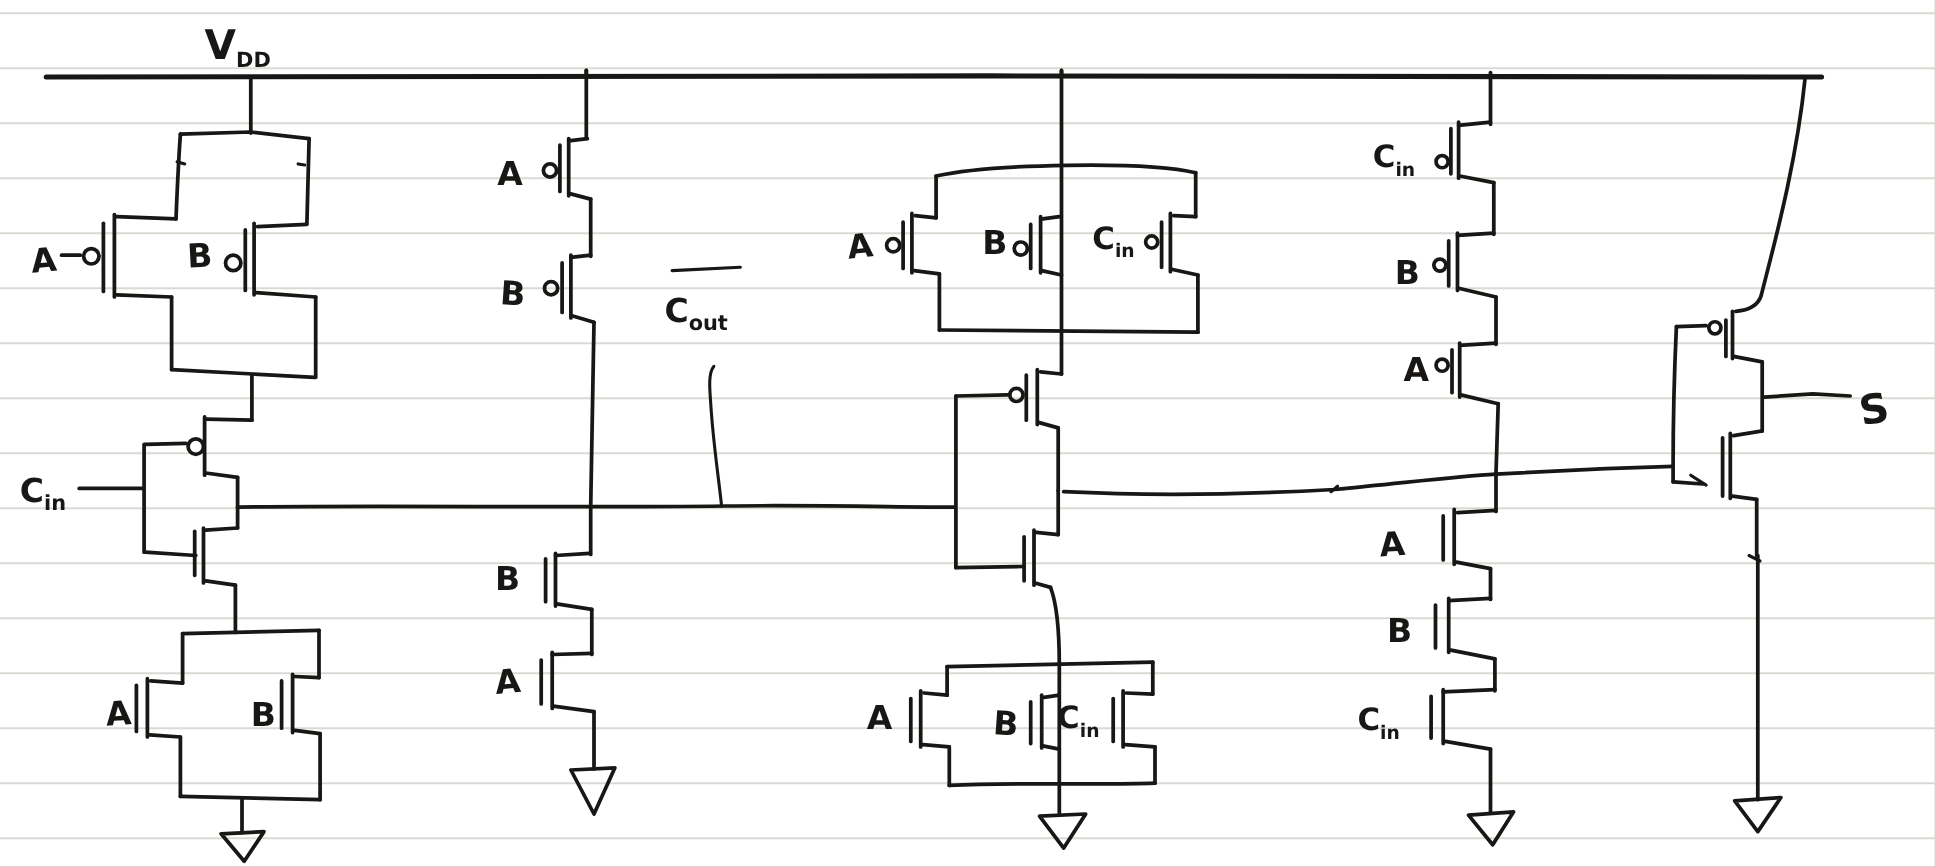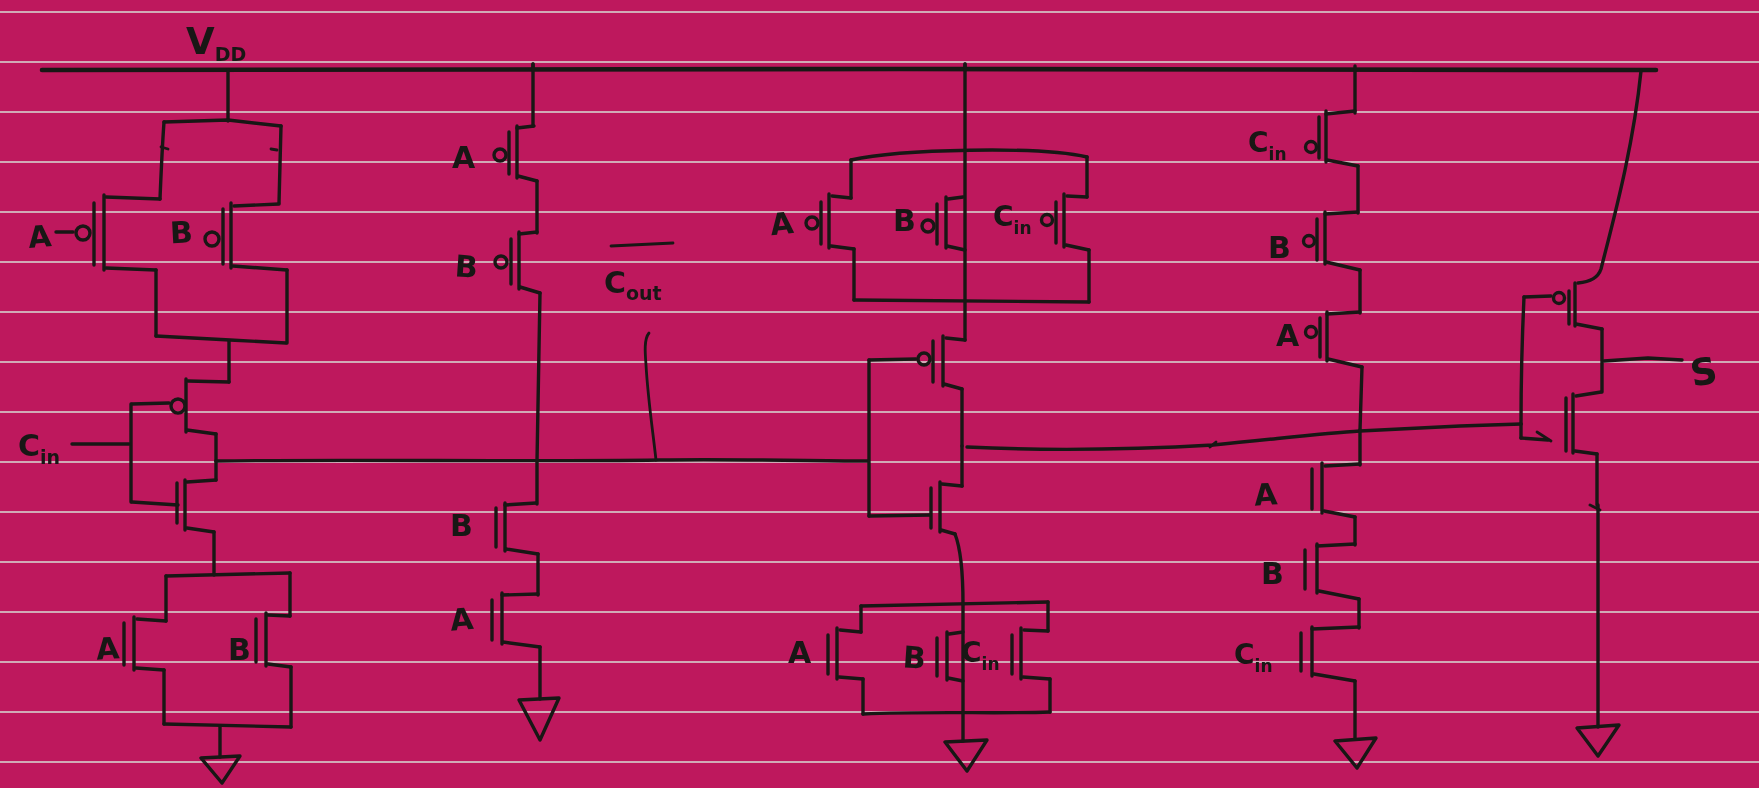--- a/index.html
+++ b/index.html
@@ -1,16 +1,16 @@
 <!DOCTYPE html>
 <html><head>
 <meta charset="utf-8">
 <style>
   html,body{margin:0;padding:0;background:#9a9a96;}
-  .page{position:relative;width:1759px;height:788px;background:#be185d;overflow:hidden;}
+  .page{position:relative;width:1759px;height:788px;background:#ffffff;overflow:hidden;}
   svg{display:block;width:1759px;height:788px;}
   .rule{stroke:#d7dbd4;stroke-width:1.7;}
   .ink path,.ink circle,.ink line{stroke:#181715;stroke-width:3.4;fill:none;stroke-linecap:round;stroke-linejoin:round;}
   .ink .rail{stroke-width:4.6;}
   .ink .thin{stroke-width:2.8;}
   text{fill:#181715;font-family:"DejaVu Sans",sans-serif;font-weight:bold;}
   .l30{font-size:30px;}
   .l28{font-size:28px;}
   .l36{font-size:37px;}
   .sub{font-size:19px;}

